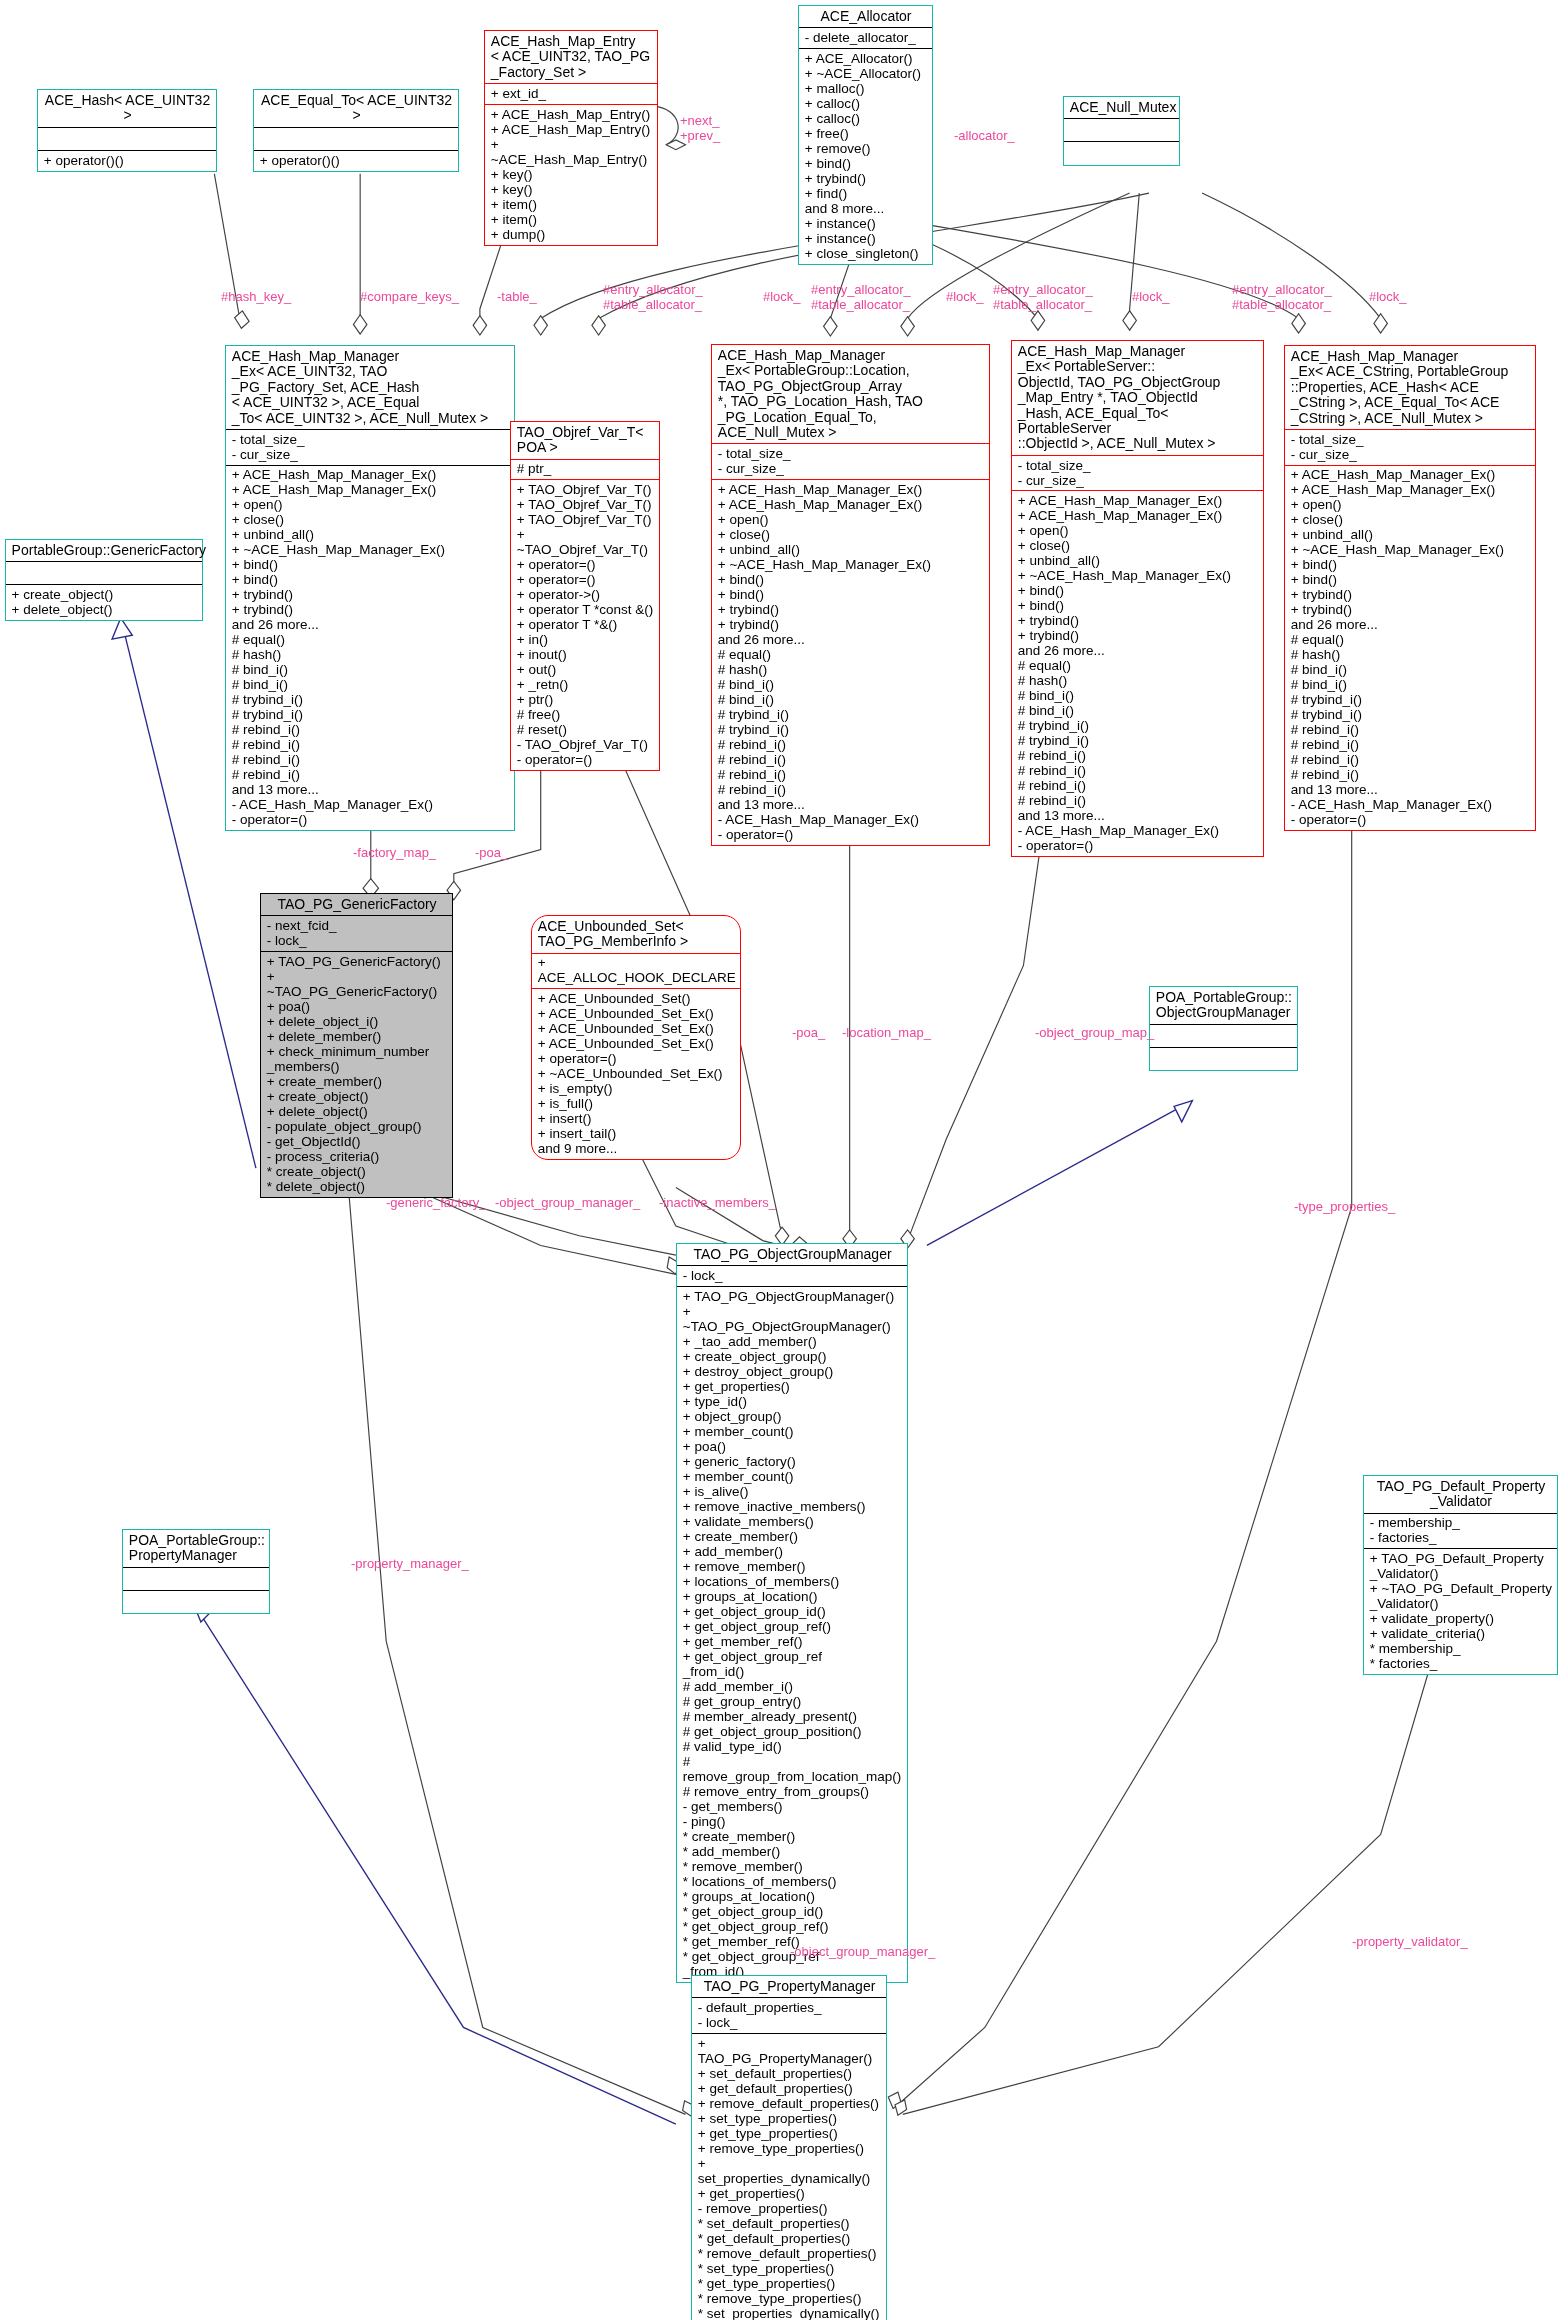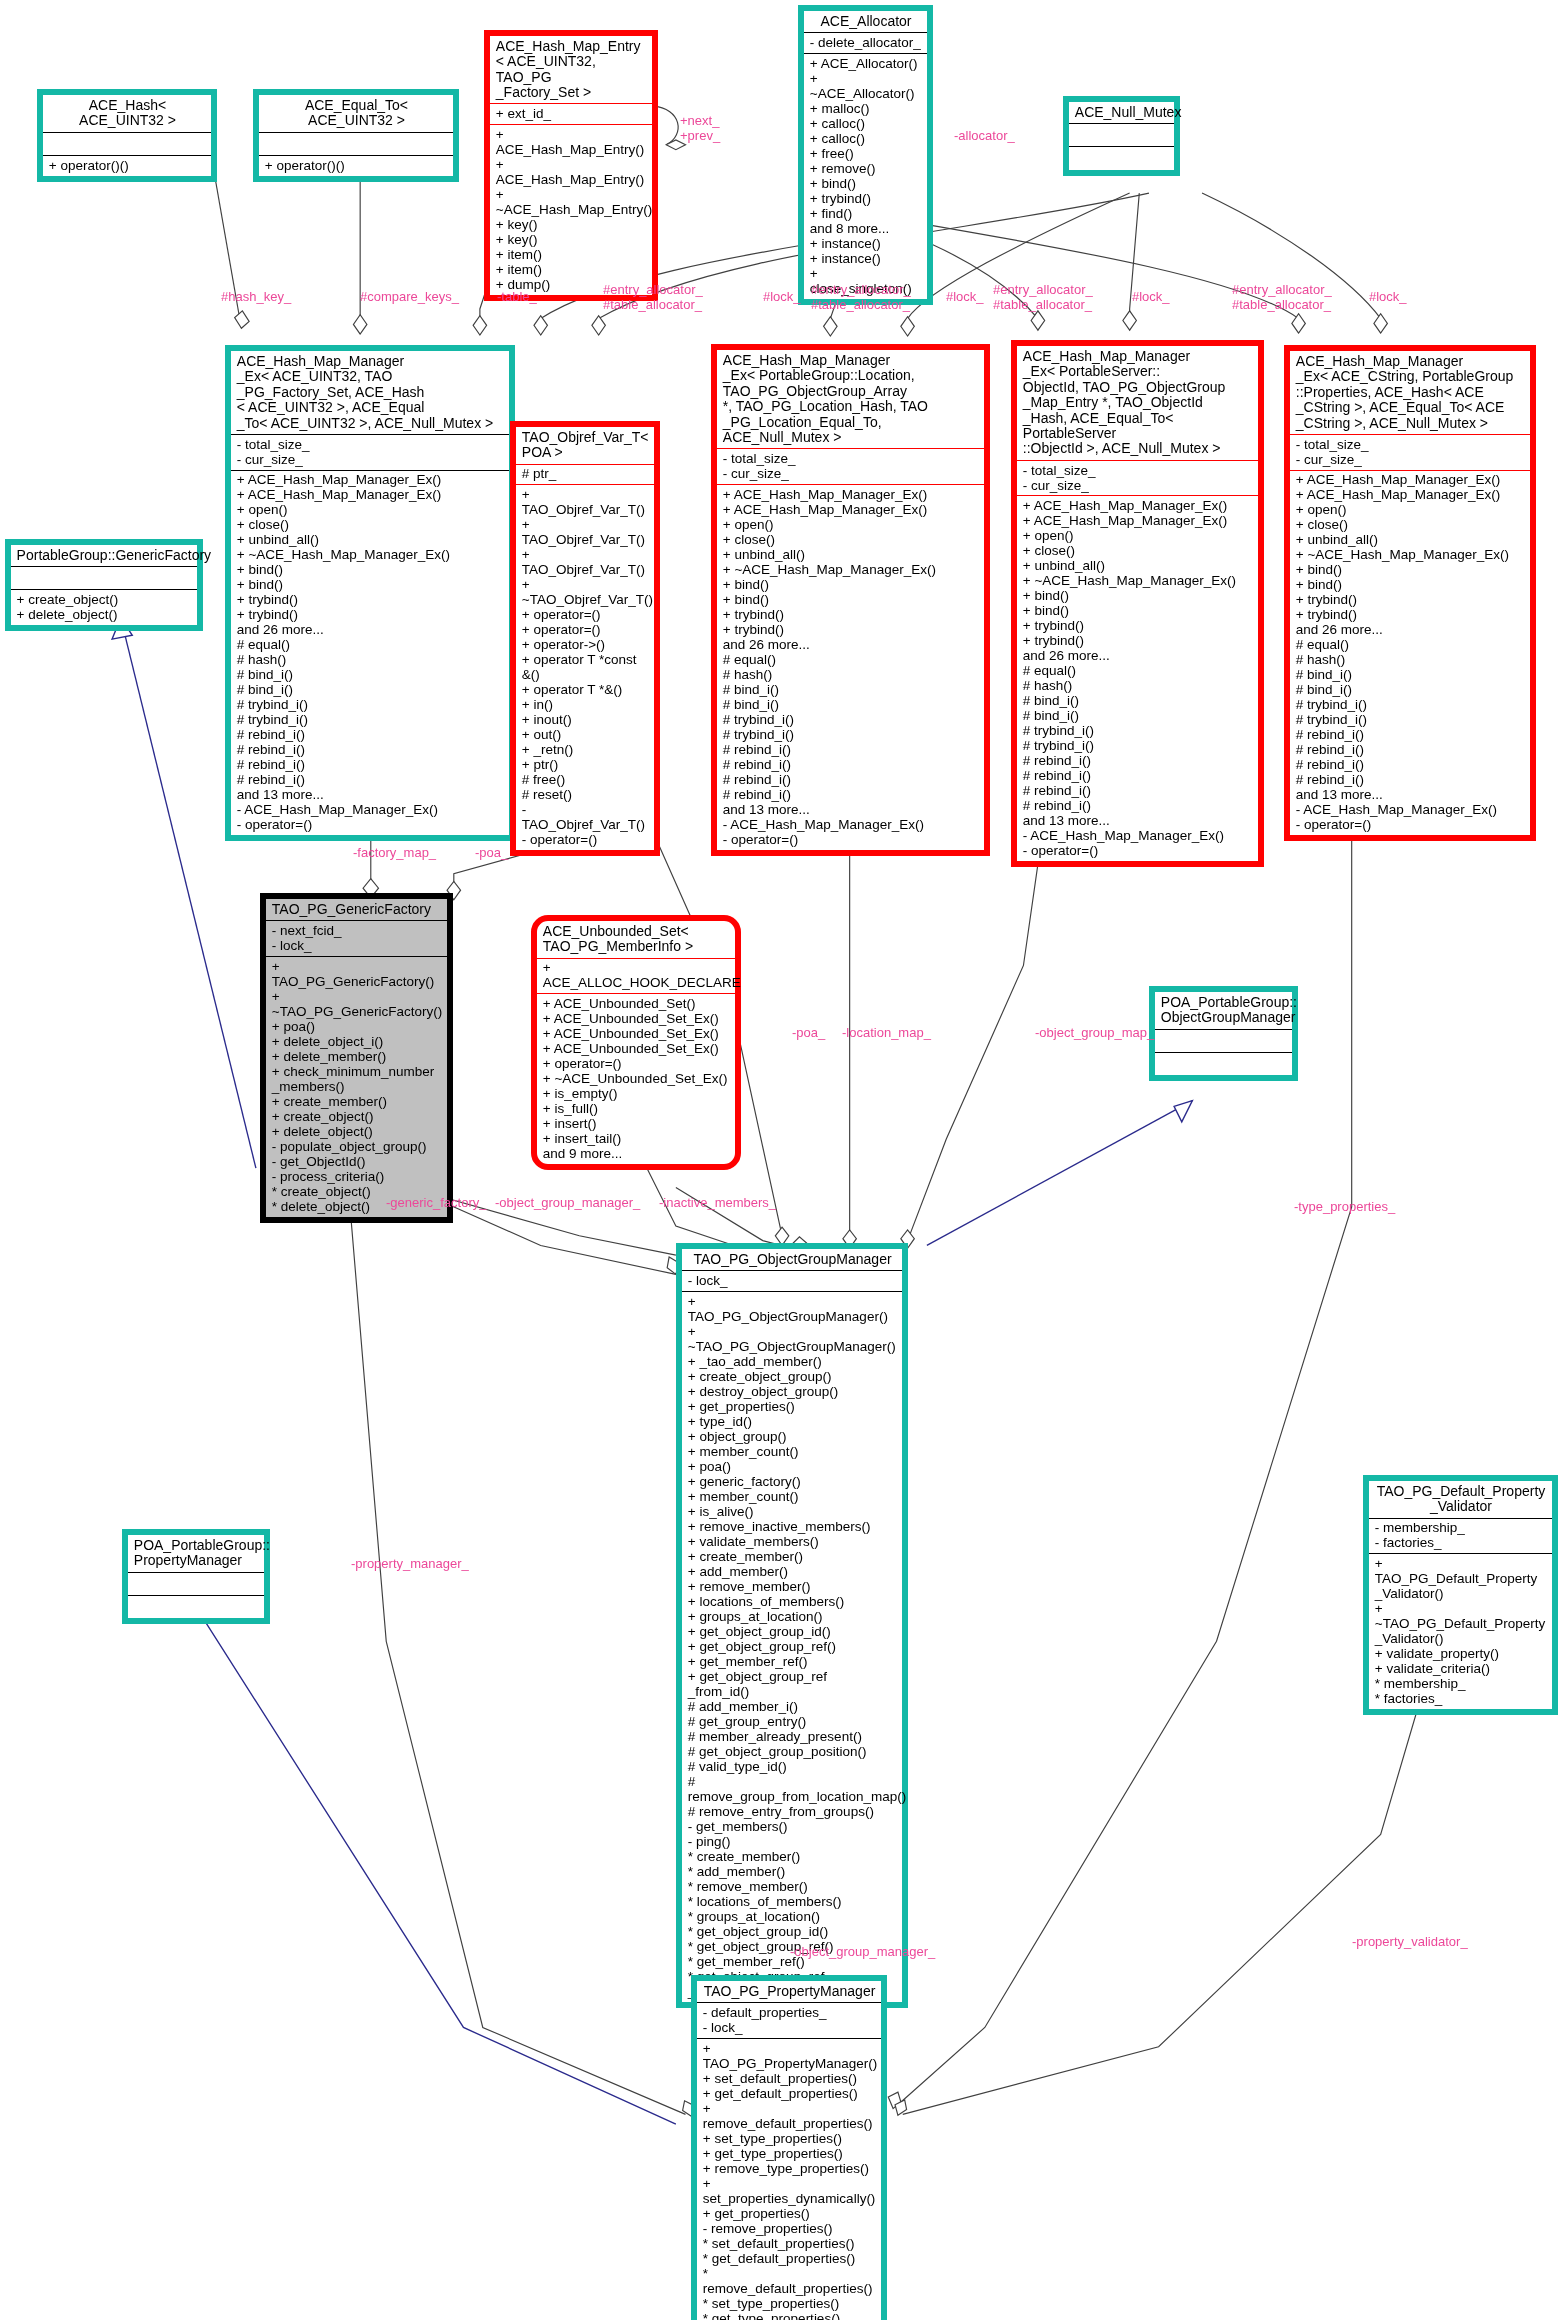--- a/index.html
+++ b/index.html
@@ -1,18 +1,18 @@
 <!DOCTYPE html>
 <html><head>
 <meta charset="utf-8">
 <style>
   html,body{margin:0;padding:0;background:#ffffff;}
   body{font-family:"Liberation Sans",sans-serif;}
   #canvas{position:relative;width:1568px;height:2320px;overflow:hidden;background:#fff;}
-  .cls{position:absolute;box-sizing:border-box;background:#fff;border:6px solid #14b8a6;}
+  .cls{position:absolute;box-sizing:border-box;background:#fff;border:1px solid #14b8a6;}
   .cls.red{border-color:#ff0000;}
   .cls.grey{background:#c0c0c0;border-color:#000;}
   .cls .title{font-size:14px;line-height:15.4px;padding:2.9px 4.8px 2.9px 5.8px;text-align:center;white-space:pre-line;}
   .cls.tmpl .title{text-align:left;}
   .cls .sep{border-top:1px solid #000;}
   .cls.red .sep{border-top:1px solid #ff0000;}
   .cls .attrs,.cls .ops{font-size:13.5px;line-height:15px;padding:1.9px 4.8px 2.9px 5.8px;white-space:pre-line;text-align:left;}
   .cls .attrs.empty,.cls .ops.empty{min-height:17.4px;}
   .lbl{position:absolute;font-size:13px;color:#ec4899;white-space:nowrap;}
   svg.edges{position:absolute;left:0;top:0;width:1568px;height:2320px;pointer-events:none;}
@@ -326,21 +326,21 @@
   </div>
 
   <div class="cls plain" style="left:4.8px;top:539px;width:198px;">
     <div class="title">PortableGroup::GenericFactory</div>
     <div class="attrs sep empty"></div>
     <div class="ops sep">+ create_object()
 + delete_object()</div>
   </div>
 
   <div class="cls grey tmpl" style="left:260px;top:893px;width:193px;">
-    <div class="title" style="text-align:left">TAO_PG_GenericFactory</div>
+    <div class="title" style="text-align:center">TAO_PG_GenericFactory</div>
     <div class="attrs sep">- next_fcid_
 - lock_</div>
     <div class="ops sep">+ TAO_PG_GenericFactory()
 + ~TAO_PG_GenericFactory()
 + poa()
 + delete_object_i()
 + delete_member()
 + check_minimum_number
 _members()
 + create_member()

